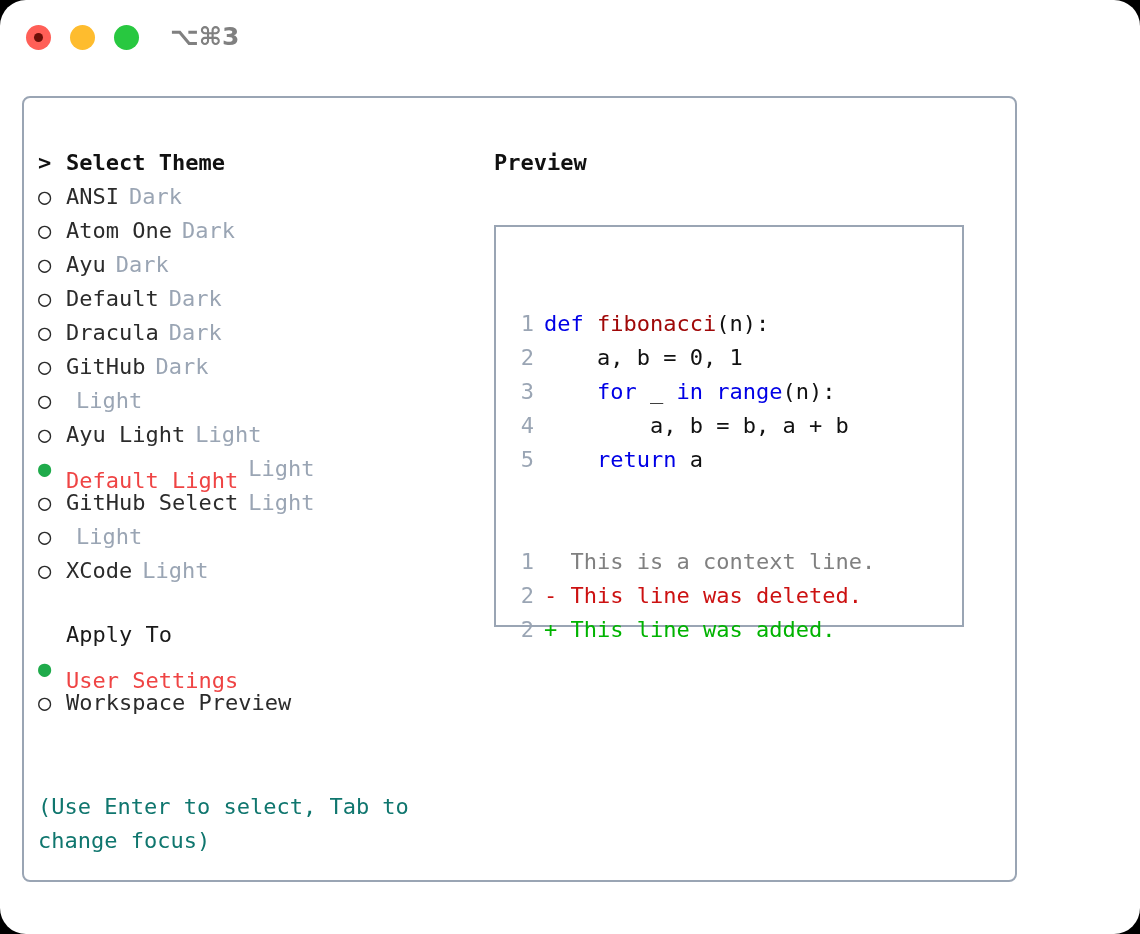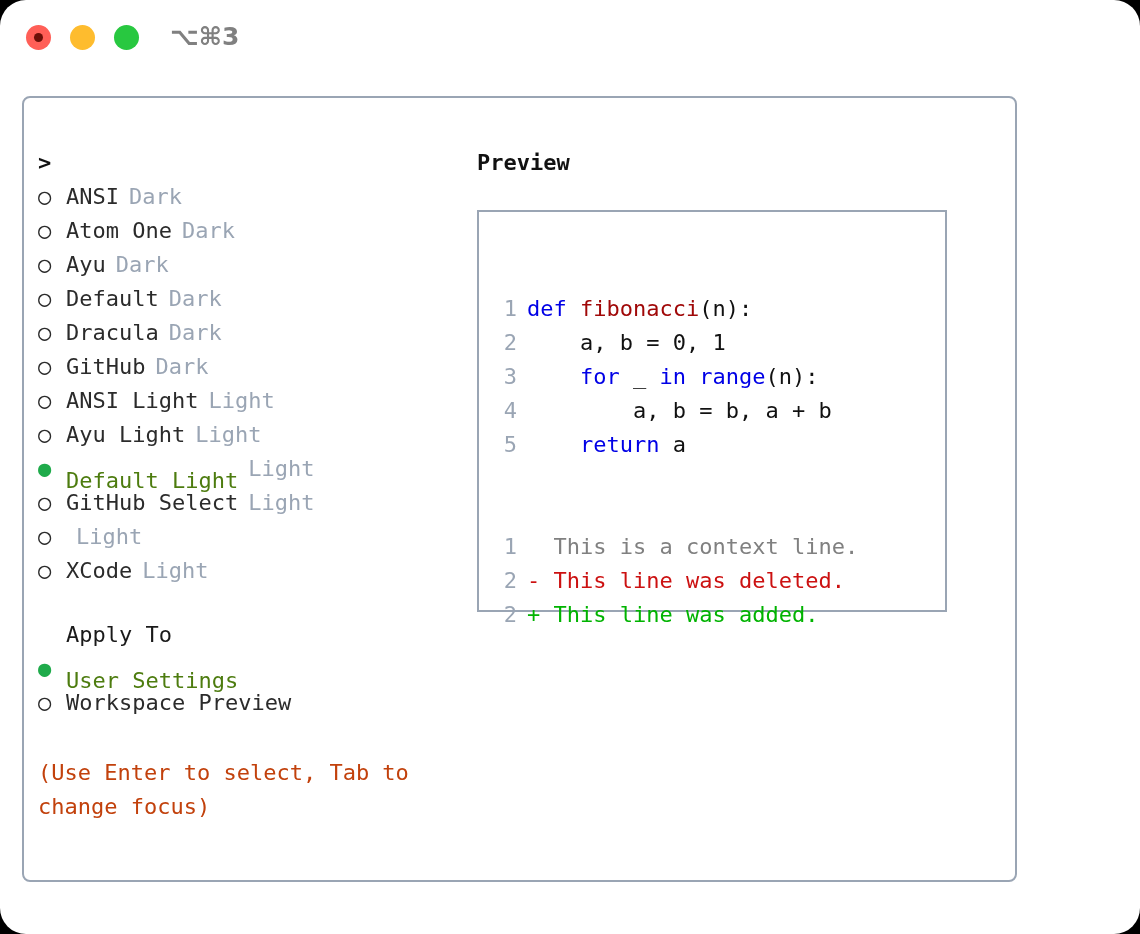--- a/index.html
+++ b/index.html
@@ -108,52 +108,53 @@
     color: #1fab4b;
   }
   .marker.blank { color: transparent; }
   .header-row {
     font-weight: bold;
     color: #111111;
     letter-spacing: 0px;
   }
   .header-row .marker { color: #111111; font-weight: bold; }
   .item-name { color: #2b2b2b; }
-  .item-name.selected { color: #4d7c0f; margin-top: 24px; }
+  .item-name.selected { color: #ef4444; margin-top: 24px; }
   .item-cat {
     color: #9aa5b4;
     margin-left: 10px;
   }
   .section-title {
     color: #1a1a1a;
   }
   .spacer-sm { height: 30px; }
   .spacer-md { height: 36px; }
   .hint {
-    color: #c2410c;
+    color: #0f766e;
     font-size: 22px;
     line-height: 34px;
     width: 400px;
     white-space: normal;
+    margin-top: 34px;
   }
   
   .right-col {
     position: absolute;
-    left: 453px;
+    left: 470px;
     top: 48px;
     width: 500px;
   }
   .preview-title {
     font-size: 22px;
     font-weight: bold;
     color: #111111;
     line-height: 34px;
   }
   .preview-box {
-    margin-top: 30px;
+    margin-top: 45px;
     width: 470px;
     height: 402px;
     border: 2px solid #9aa5b4;
     background: #ffffff;
     box-sizing: border-box;
     position: relative;
   }
   .code {
     position: absolute;
     left: 12px;
@@ -191,20 +192,21 @@
     <div class="shortcut">⌥⌘3</div>
   </div>
 
   <div class="panel">
     <div class="columns">
 
       <div class="left-col">
 
         <div class="row header-row">
           <span class="marker">&gt;</span>
+          <span>Select Theme</span>
         </div>
 
         <div class="row">
           <span class="marker">○</span>
           <span class="item-name">ANSI</span>
           <span class="item-cat">Dark</span>
         </div>
         <div class="row">
           <span class="marker">○</span>
           <span class="item-name">Atom One</span>
@@ -225,21 +227,20 @@
           <span class="item-name">Dracula</span>
           <span class="item-cat">Dark</span>
         </div>
         <div class="row">
           <span class="marker">○</span>
           <span class="item-name">GitHub</span>
           <span class="item-cat">Dark</span>
         </div>
         <div class="row">
           <span class="marker">○</span>
-          <span class="item-name">ANSI Light</span>
           <span class="item-cat">Light</span>
         </div>
         <div class="row">
           <span class="marker">○</span>
           <span class="item-name">Ayu Light</span>
           <span class="item-cat">Light</span>
         </div>
         <div class="row">
           <span class="marker sel">●</span>
           <span class="item-name selected">Default Light</span>

